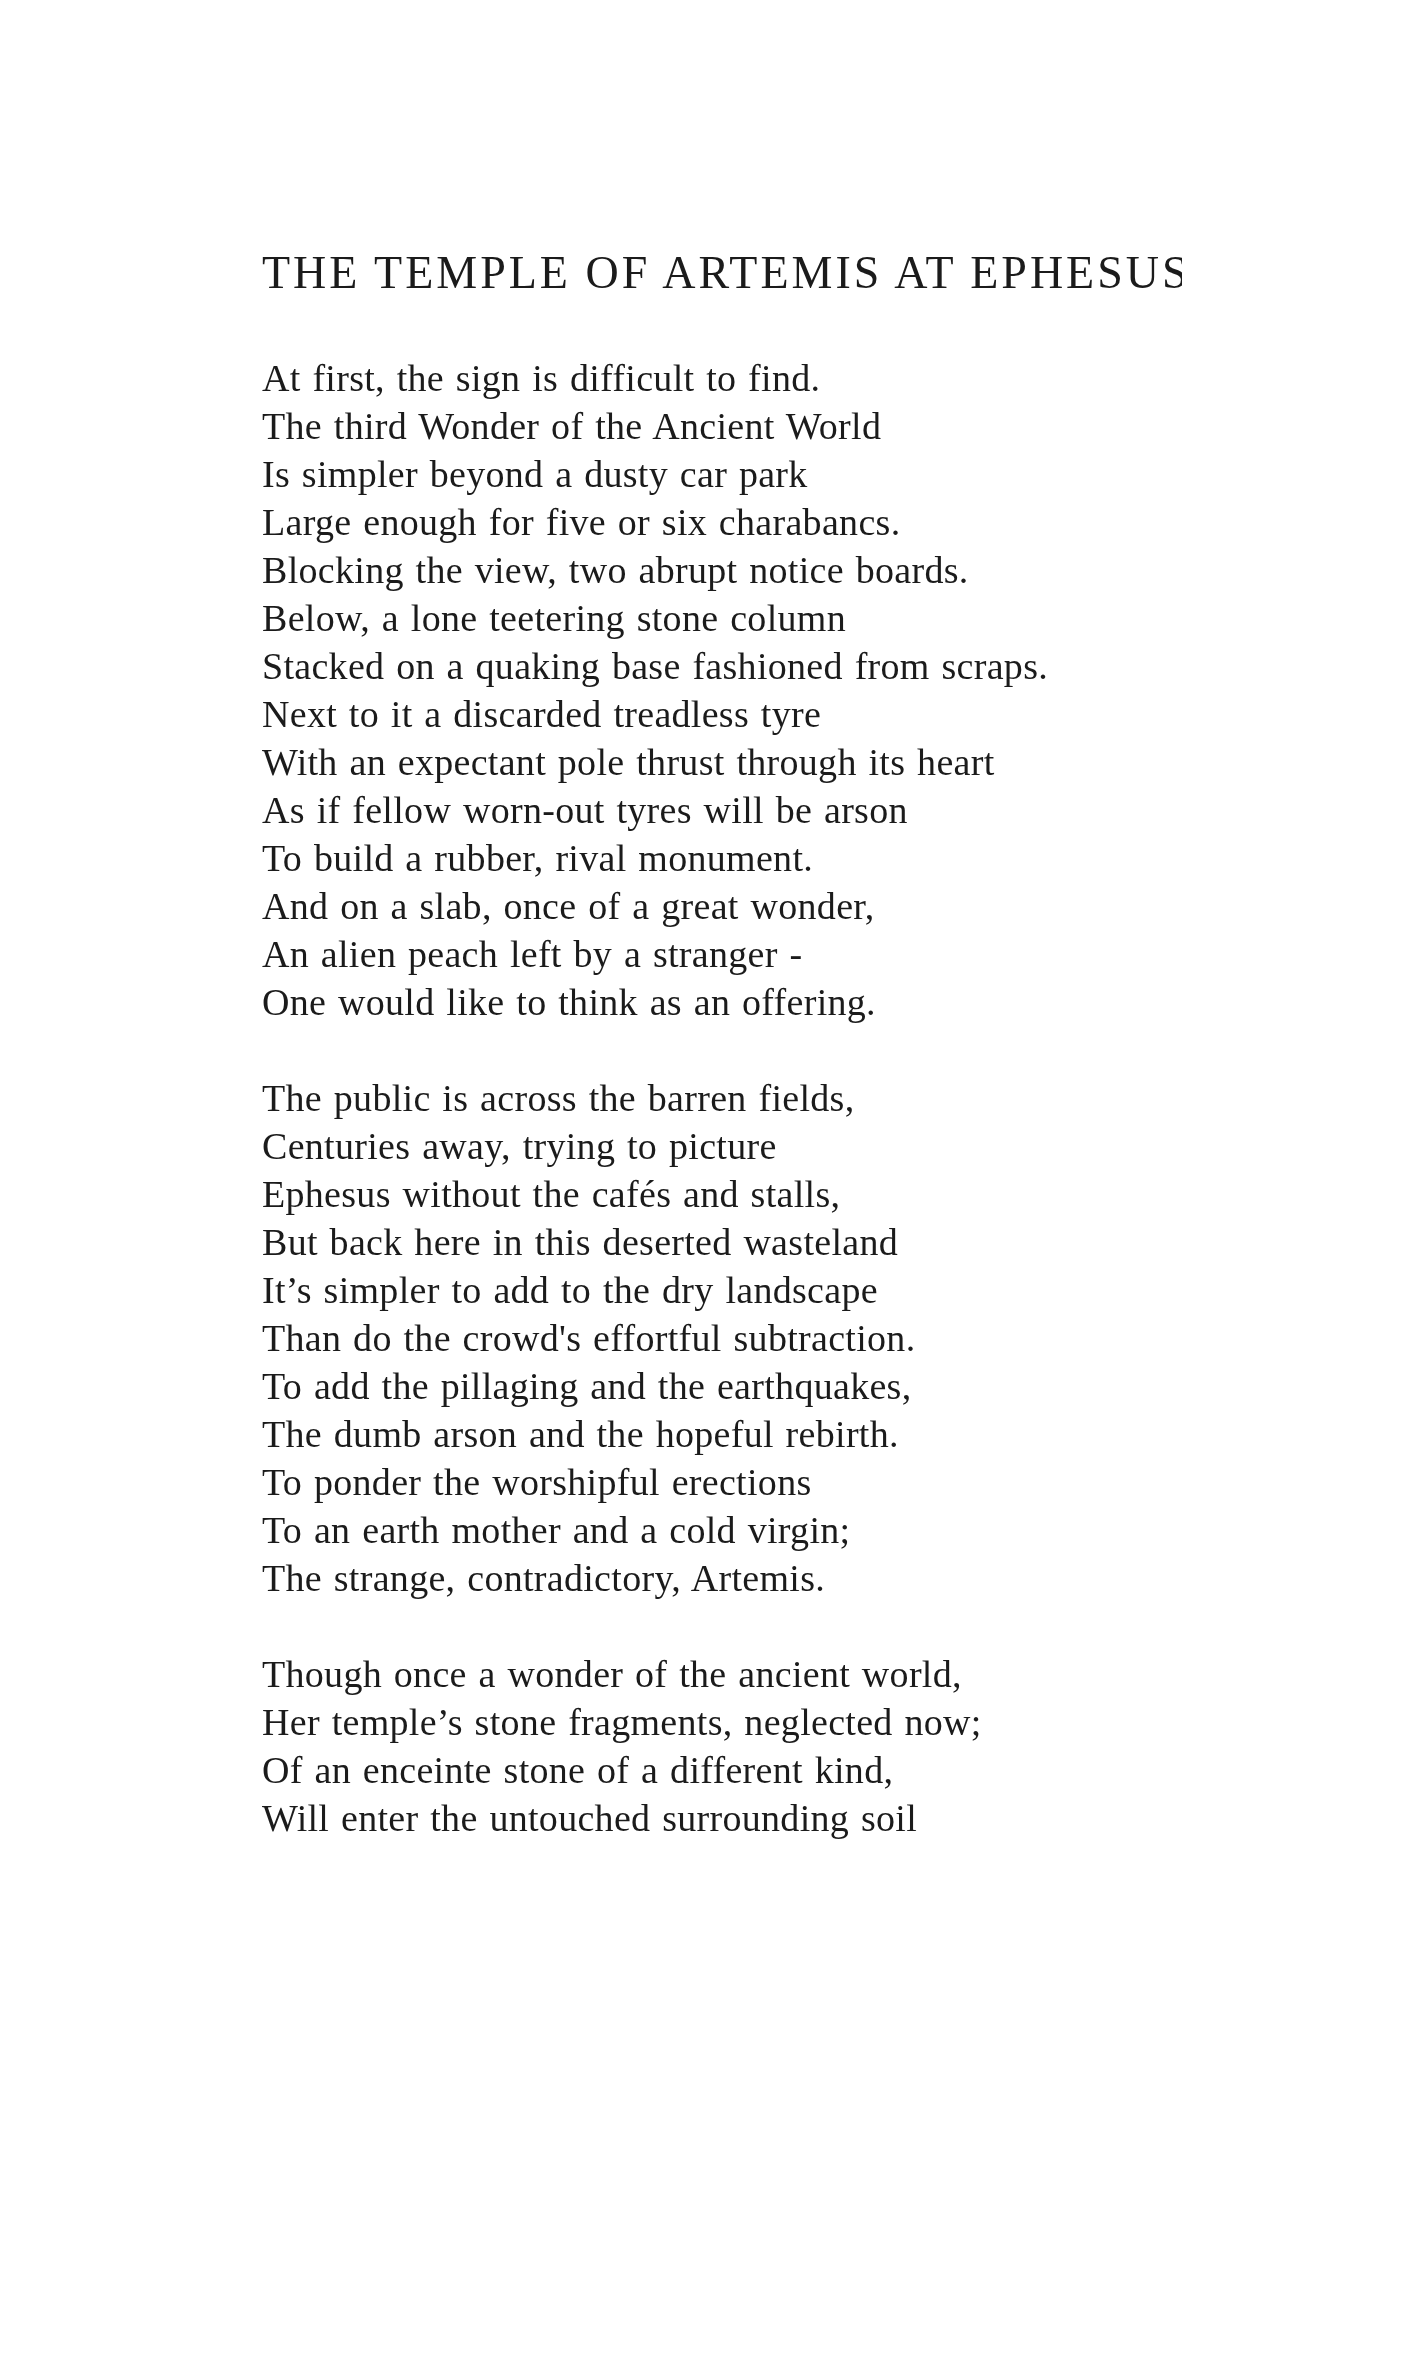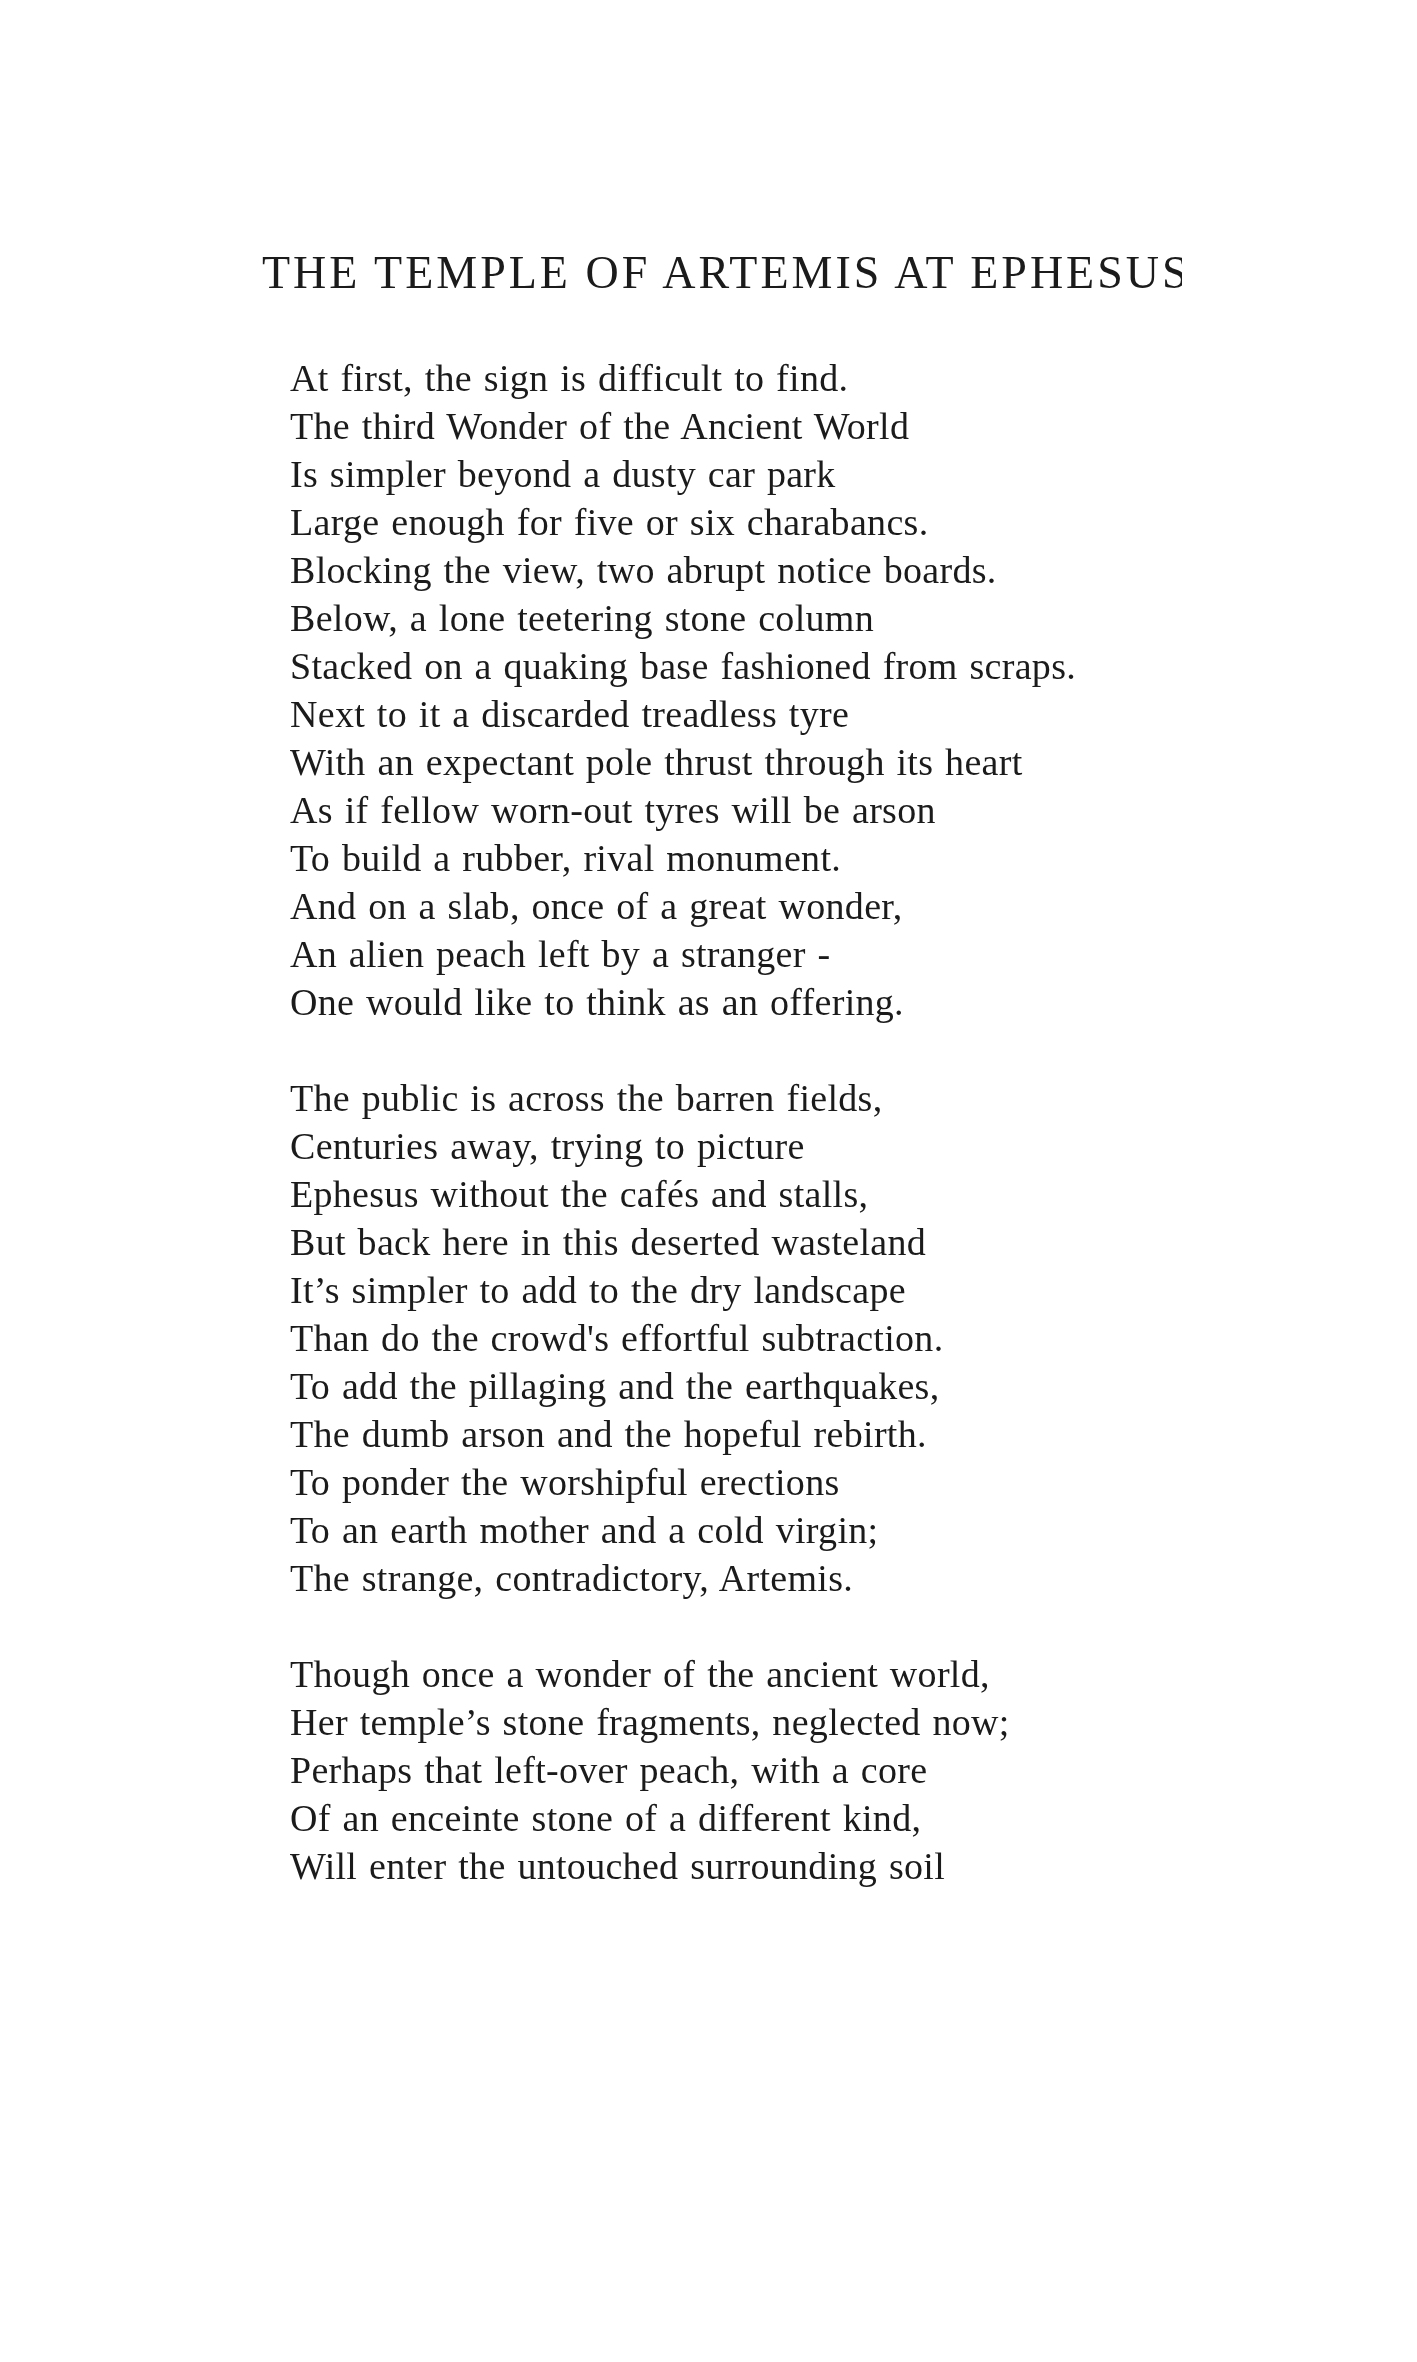--- a/index.html
+++ b/index.html
@@ -29,21 +29,20 @@
   }
   .poem {
     position: absolute;
     left: 262px;
     top: 354px;
     font-size: 38px;
     line-height: 48px;
     letter-spacing: 0.3px;
     word-spacing: 2px;
     color: #1b1b1b;
-    margin-left: 28px;
   }
   .stanza + .stanza {
     margin-top: 48px;
   }
   .line {
     white-space: nowrap;
   }
 </style>
 </head>
 <body>
@@ -81,19 +80,18 @@
       <div class="line">To add the pillaging and the earthquakes,</div>
       <div class="line">The dumb arson and the hopeful rebirth.</div>
       <div class="line">To ponder the worshipful erections</div>
       <div class="line">To an earth mother and a cold virgin;</div>
       <div class="line">The strange, contradictory, Artemis.</div>
     </div>
 
     <div class="stanza">
       <div class="line">Though once a wonder of the ancient world,</div>
       <div class="line">Her temple’s stone fragments, neglected now;</div>
-      <div class="line">Perhaps that left-over peach, with a core</div>
       <div class="line">Of an enceinte stone of a different kind,</div>
       <div class="line">Will enter the untouched surrounding soil</div>
     </div>
 
   </div>
 </div>
 
 </body></html>

